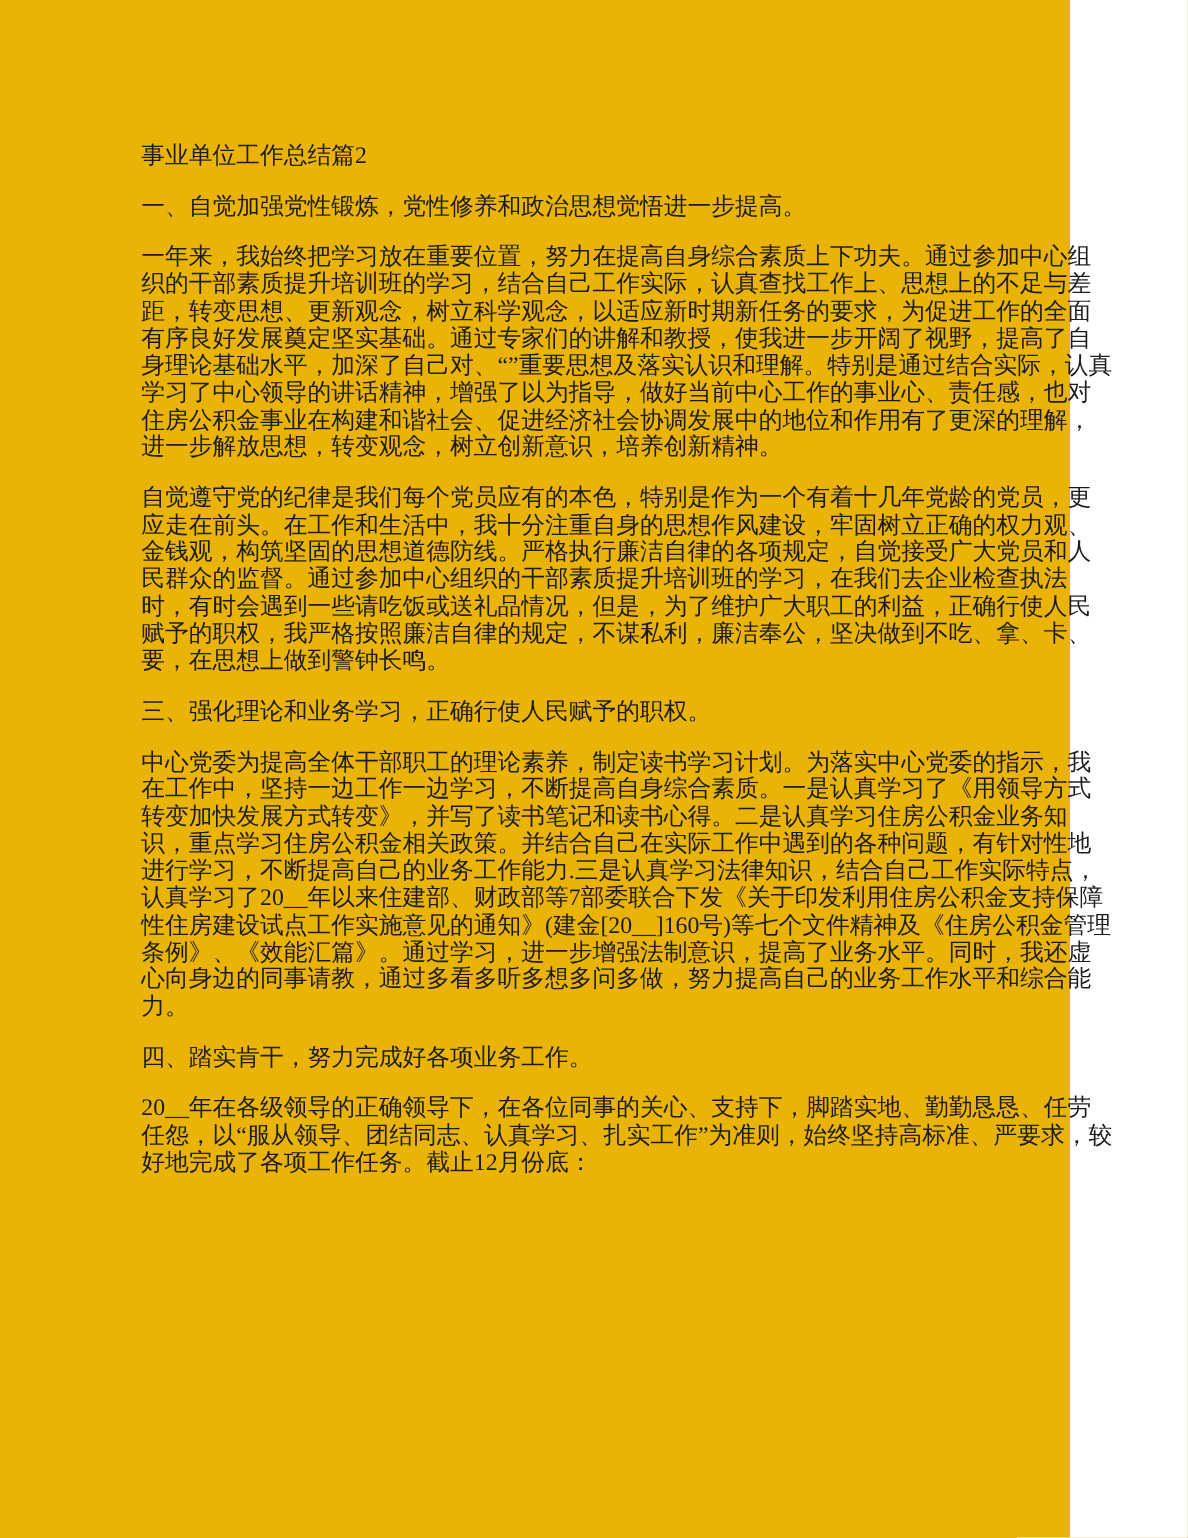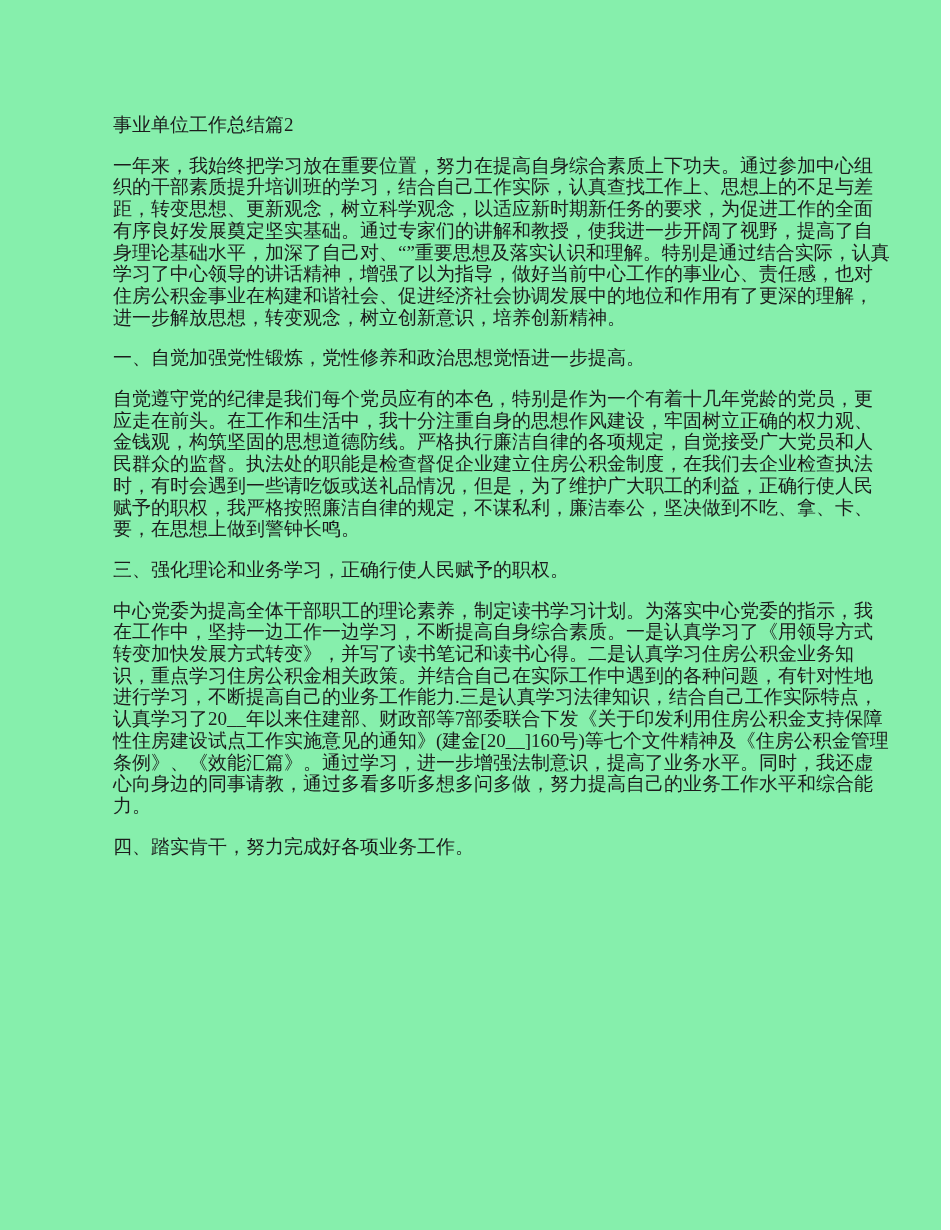--- a/index.html
+++ b/index.html
@@ -7,23 +7,23 @@
     padding: 0;
     background: #ffffff;
   }
   body {
     width: 950px;
     height: 1230px;
     overflow: hidden;
   }
   .doc-page {
     box-sizing: border-box;
-    width: 941px;
+    width: 856px;
     min-height: 1230px;
-    background: #86efac;
+    background: #eab308;
     padding: 114px 47px 40px 113px;
   }
   .doc-body {
     width: 777px;
     font-family: "Liberation Serif", "DejaVu Serif", serif;
     font-size: 19px;
     line-height: 21.7px;
     color: #1c1c1c;
     text-align: left;
   }
@@ -33,20 +33,21 @@
     font-weight: normal;
     white-space: normal;
   }
 </style>
 </head>
 <body>
 
 <div class="doc-page">
   <div class="doc-body">
     <p>事业单位工作总结篇2</p>
+    <p>一、自觉加强党性锻炼，党性修养和政治思想觉悟进一步提高。</p>
     <p>一年来，我始终把学习放在重要位置，努力在提高自身综合素质上下功夫。通过参加中心组织的干部素质提升培训班的学习，结合自己工作实际，认真查找工作上、思想上的不足与差距，转变思想、更新观念，树立科学观念，以适应新时期新任务的要求，为促进工作的全面有序良好发展奠定坚实基础。通过专家们的讲解和教授，使我进一步开阔了视野，提高了自身理论基础水平，加深了自己对、“”重要思想及落实认识和理解。特别是通过结合实际，认真学习了中心领导的讲话精神，增强了以为指导，做好当前中心工作的事业心、责任感，也对住房公积金事业在构建和谐社会、促进经济社会协调发展中的地位和作用有了更深的理解，进一步解放思想，转变观念，树立创新意识，培养创新精神。</p>
-    <p>一、自觉加强党性锻炼，党性修养和政治思想觉悟进一步提高。</p>
-    <p>自觉遵守党的纪律是我们每个党员应有的本色，特别是作为一个有着十几年党龄的党员，更应走在前头。在工作和生活中，我十分注重自身的思想作风建设，牢固树立正确的权力观、金钱观，构筑坚固的思想道德防线。严格执行廉洁自律的各项规定，自觉接受广大党员和人民群众的监督。执法处的职能是检查督促企业建立住房公积金制度，在我们去企业检查执法时，有时会遇到一些请吃饭或送礼品情况，但是，为了维护广大职工的利益，正确行使人民赋予的职权，我严格按照廉洁自律的规定，不谋私利，廉洁奉公，坚决做到不吃、拿、卡、要，在思想上做到警钟长鸣。</p>
+    <p>自觉遵守党的纪律是我们每个党员应有的本色，特别是作为一个有着十几年党龄的党员，更应走在前头。在工作和生活中，我十分注重自身的思想作风建设，牢固树立正确的权力观、金钱观，构筑坚固的思想道德防线。严格执行廉洁自律的各项规定，自觉接受广大党员和人民群众的监督。通过参加中心组织的干部素质提升培训班的学习，在我们去企业检查执法时，有时会遇到一些请吃饭或送礼品情况，但是，为了维护广大职工的利益，正确行使人民赋予的职权，我严格按照廉洁自律的规定，不谋私利，廉洁奉公，坚决做到不吃、拿、卡、要，在思想上做到警钟长鸣。</p>
     <p>三、强化理论和业务学习，正确行使人民赋予的职权。</p>
     <p>中心党委为提高全体干部职工的理论素养，制定读书学习计划。为落实中心党委的指示，我在工作中，坚持一边工作一边学习，不断提高自身综合素质。一是认真学习了《用领导方式转变加快发展方式转变》，并写了读书笔记和读书心得。二是认真学习住房公积金业务知识，重点学习住房公积金相关政策。并结合自己在实际工作中遇到的各种问题，有针对性地进行学习，不断提高自己的业务工作能力.三是认真学习法律知识，结合自己工作实际特点，认真学习了20__年以来住建部、财政部等7部委联合下发《关于印发利用住房公积金支持保障性住房建设试点工作实施意见的通知》(建金[20__]160号)等七个文件精神及《住房公积金管理条例》、《效能汇篇》。通过学习，进一步增强法制意识，提高了业务水平。同时，我还虚心向身边的同事请教，通过多看多听多想多问多做，努力提高自己的业务工作水平和综合能力。</p>
     <p>四、踏实肯干，努力完成好各项业务工作。</p>
+    <p>20__年在各级领导的正确领导下，在各位同事的关心、支持下，脚踏实地、勤勤恳恳、任劳任怨，以“服从领导、团结同志、认真学习、扎实工作”为准则，始终坚持高标准、严要求，较好地完成了各项工作任务。截止12月份底：</p>
   </div>
 </div>
 
 </body></html>

